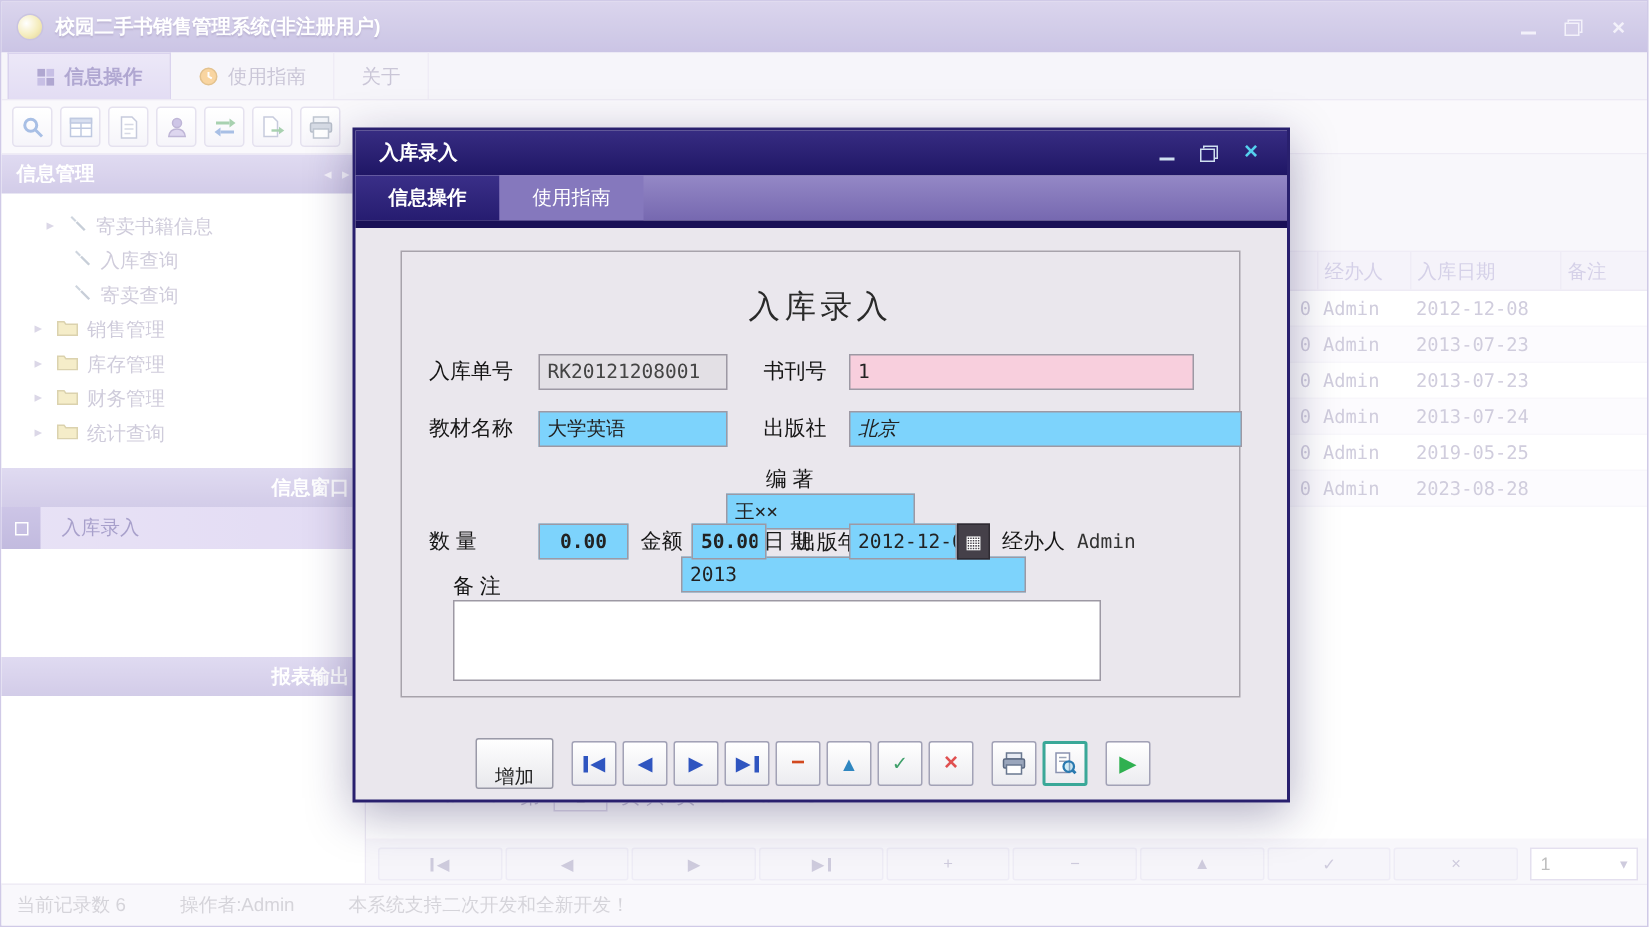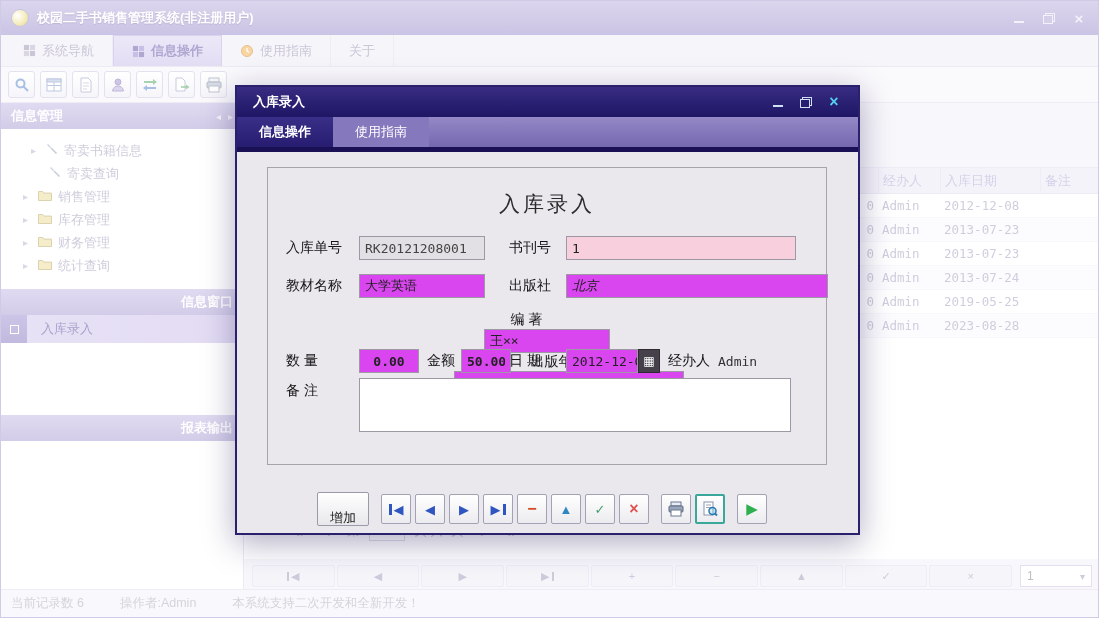--- a/index.html
+++ b/index.html
@@ -88,27 +88,27 @@
   .dlg-tabline{height:5px;flex:none;background:#191056;}
   .dlg-body{flex:1;position:relative;}
 
   .form-panel{position:absolute;left:30px;top:15px;width:560px;height:298px;border:1px solid #a7a3ab;background:#eae7ed;}
   .form-title{position:absolute;top:22px;left:0;right:0;text-align:center;font-size:21px;color:#2a2a2a;letter-spacing:3px;}
   .f-row{position:absolute;left:18px;right:18px;height:26px;display:flex;align-items:center;}
   .f-lbl{width:73px;font-size:14px;color:#151515;flex:none;}
   .f-lbl2{width:57px;margin-left:24px;font-size:14px;color:#151515;flex:none;}
   .f-lbl-amt{width:34px;margin-left:8px;font-size:14px;color:#151515;flex:none;}
   .f-lbl-agent{width:48px;margin-left:8px;font-size:14px;color:#151515;flex:none;}
-  .fld{height:24px;border:1px solid #9d99a4;padding:0 5px;font-family:"DejaVu Sans Mono",monospace;font-size:13px;color:#222;background:#d946ef;flex:none;}
+  .fld{height:24px;border:1px solid #9d99a4;padding:0 5px;font-family:"DejaVu Sans Mono",monospace;font-size:13px;color:#222;background:#7dd3fc;flex:none;}
   .fld-ro{background:#e3e0e5;color:#444;}
   .fld-pink{background:#f8cfdd;}
   .num{text-align:center;font-weight:bold;}
   .cal-btn{width:22px;height:24px;background:#454049;border:1px solid #2f2b33;color:#fff;display:flex;align-items:center;justify-content:center;font-size:12px;flex:none;}
   .agent-val{margin-left:2px;font-family:"DejaVu Sans Mono",monospace;font-size:13px;color:#333;}
-  .f-remark{position:absolute;left:18px;top:210px;display:flex;}
+  .f-remark{position:absolute;left:34px;top:210px;display:flex;flex-direction:column;}
   .remark-area{width:432px;height:54px;border:1px solid #9d99a4;background:#fff;resize:none;font-family:"DejaVu Sans Mono",monospace;font-size:13px;padding:3px 5px;}
 
   .dlg-buttons{position:absolute;left:80px;top:340px;height:34px;display:flex;gap:4px;align-items:center;}
   .add-btn{height:30px;padding:16px 12px;background:linear-gradient(#fff,#e8e8ec);border:1px solid #9a9aa8;font-size:13px;color:#222;border-radius:2px;margin-right:8px;}
   .nav-btn{width:30px;height:30px;background:linear-gradient(#fff,#ececf0);border:1px solid #a2a2b6;display:flex;align-items:center;justify-content:center;gap:2px;border-radius:2px;font-size:13px;}
   .nav-btn .vbar{width:3px;height:11px;background:currentColor;}
   .c-blue{color:#2f55c0;} .c-red{color:#d2491f;font-weight:bold;font-size:16px;}
   .c-up{color:#2f86c0;} .c-green{color:#3fa06a;font-weight:bold;} .c-cross{color:#e05050;font-weight:bold;font-size:16px;}
   .c-play{color:#2fb050;font-size:15px;}
   .gap-l{margin-left:8px;}
@@ -127,31 +127,20 @@
           <span class="ic-min"></span>
         </span>
       <span class="wc">
           <span class="ic-restore"></span>
         </span>
       <span class="wc">×</span>
     </div>
   </div>
 
   <div class="menubar">
-    <div class="menu-tab">
-      <span class="mt-icon">
-          <svg width="13" height="13" viewBox="0 0 14 14">
-            <rect x="1" y="1" width="5.5" height="5.5" fill="currentColor"></rect>
-            <rect x="7.5" y="1" width="5.5" height="5.5" fill="currentColor" opacity=".65"></rect>
-            <rect x="1" y="7.5" width="5.5" height="5.5" fill="currentColor" opacity=".65"></rect>
-            <rect x="7.5" y="7.5" width="5.5" height="5.5" fill="currentColor"></rect>
-          </svg>
-        </span>
-      <span>系统导航</span>
-    </div>
     <div class="menu-tab active">
       <span class="mt-icon">
           <svg width="13" height="13" viewBox="0 0 14 14">
             <rect x="1" y="1" width="5.5" height="5.5" fill="#5a48a0"></rect>
             <rect x="7.5" y="1" width="5.5" height="5.5" fill="#8a7ac8"></rect>
             <rect x="1" y="7.5" width="5.5" height="5.5" fill="#8a7ac8"></rect>
             <rect x="7.5" y="7.5" width="5.5" height="5.5" fill="#5a48a0"></rect>
           </svg>
         </span>
       <span>信息操作</span>
@@ -234,20 +223,27 @@
         </span>
       </div>
       <div class="tree">
         <div class="tree-item ind-a">
           <span class="expand">▸</span>
           <span><svg width="12" height="12" viewBox="0 0 12 12">
                 <path d="M2 1l3 3-1 1-3-3z" fill="#9aa7bb"></path>
                 <line x1="5" y1="5" x2="10.5" y2="10.5" stroke="#8b98ad" stroke-width="1.6"></line>
               </svg></span>
           <span>寄卖书籍信息</span>
+        </div>
+        <div class="tree-item ind-b">
+          <span><svg width="12" height="12" viewBox="0 0 12 12">
+                <path d="M2 1l3 3-1 1-3-3z" fill="#9aa7bb"></path>
+                <line x1="5" y1="5" x2="10.5" y2="10.5" stroke="#8b98ad" stroke-width="1.6"></line>
+              </svg></span>
+          <span>入库查询</span>
         </div>
         <div class="tree-item ind-b">
           <span><svg width="12" height="12" viewBox="0 0 12 12">
                 <path d="M2 1l3 3-1 1-3-3z" fill="#9aa7bb"></path>
                 <line x1="5" y1="5" x2="10.5" y2="10.5" stroke="#8b98ad" stroke-width="1.6"></line>
               </svg></span>
           <span>寄卖查询</span>
         </div>
         <div class="tree-item ind-c">
           <span class="expand">▸</span>

